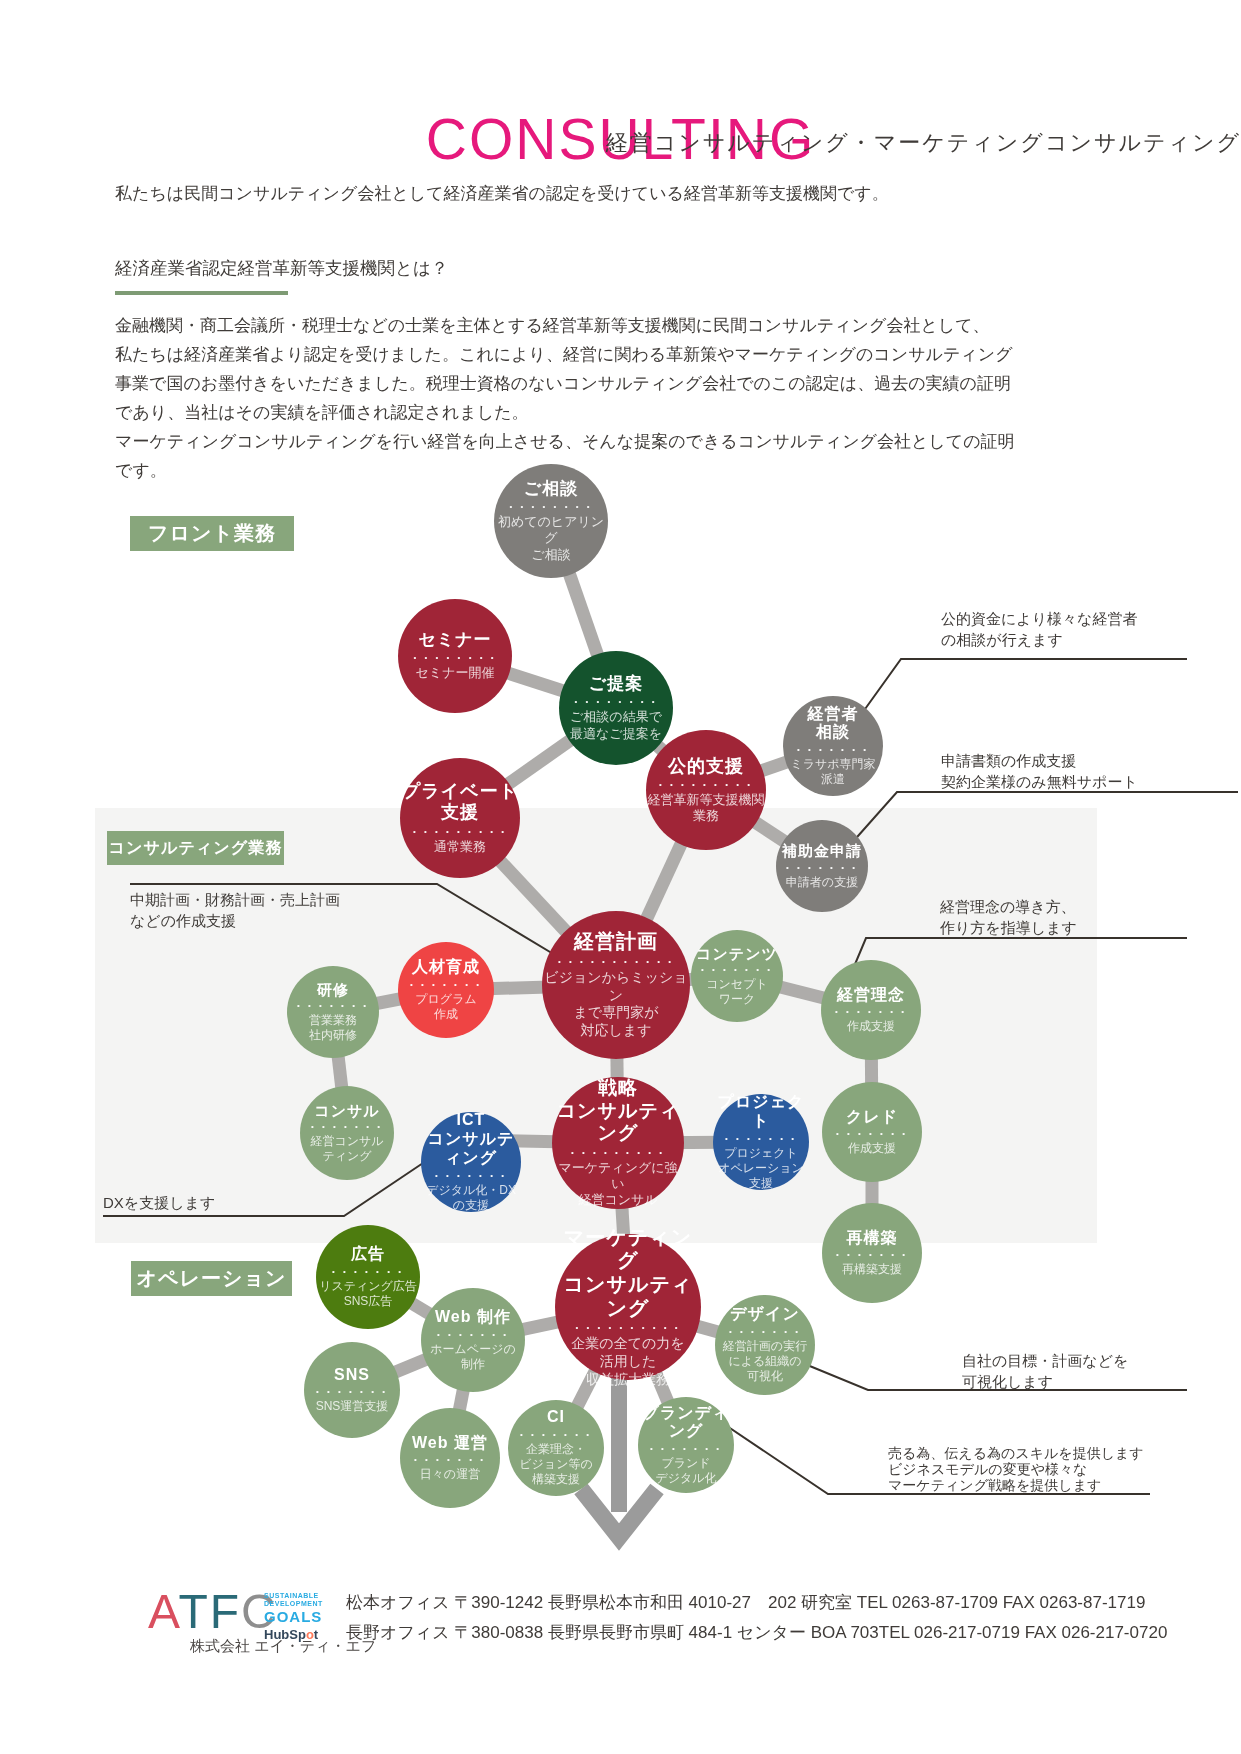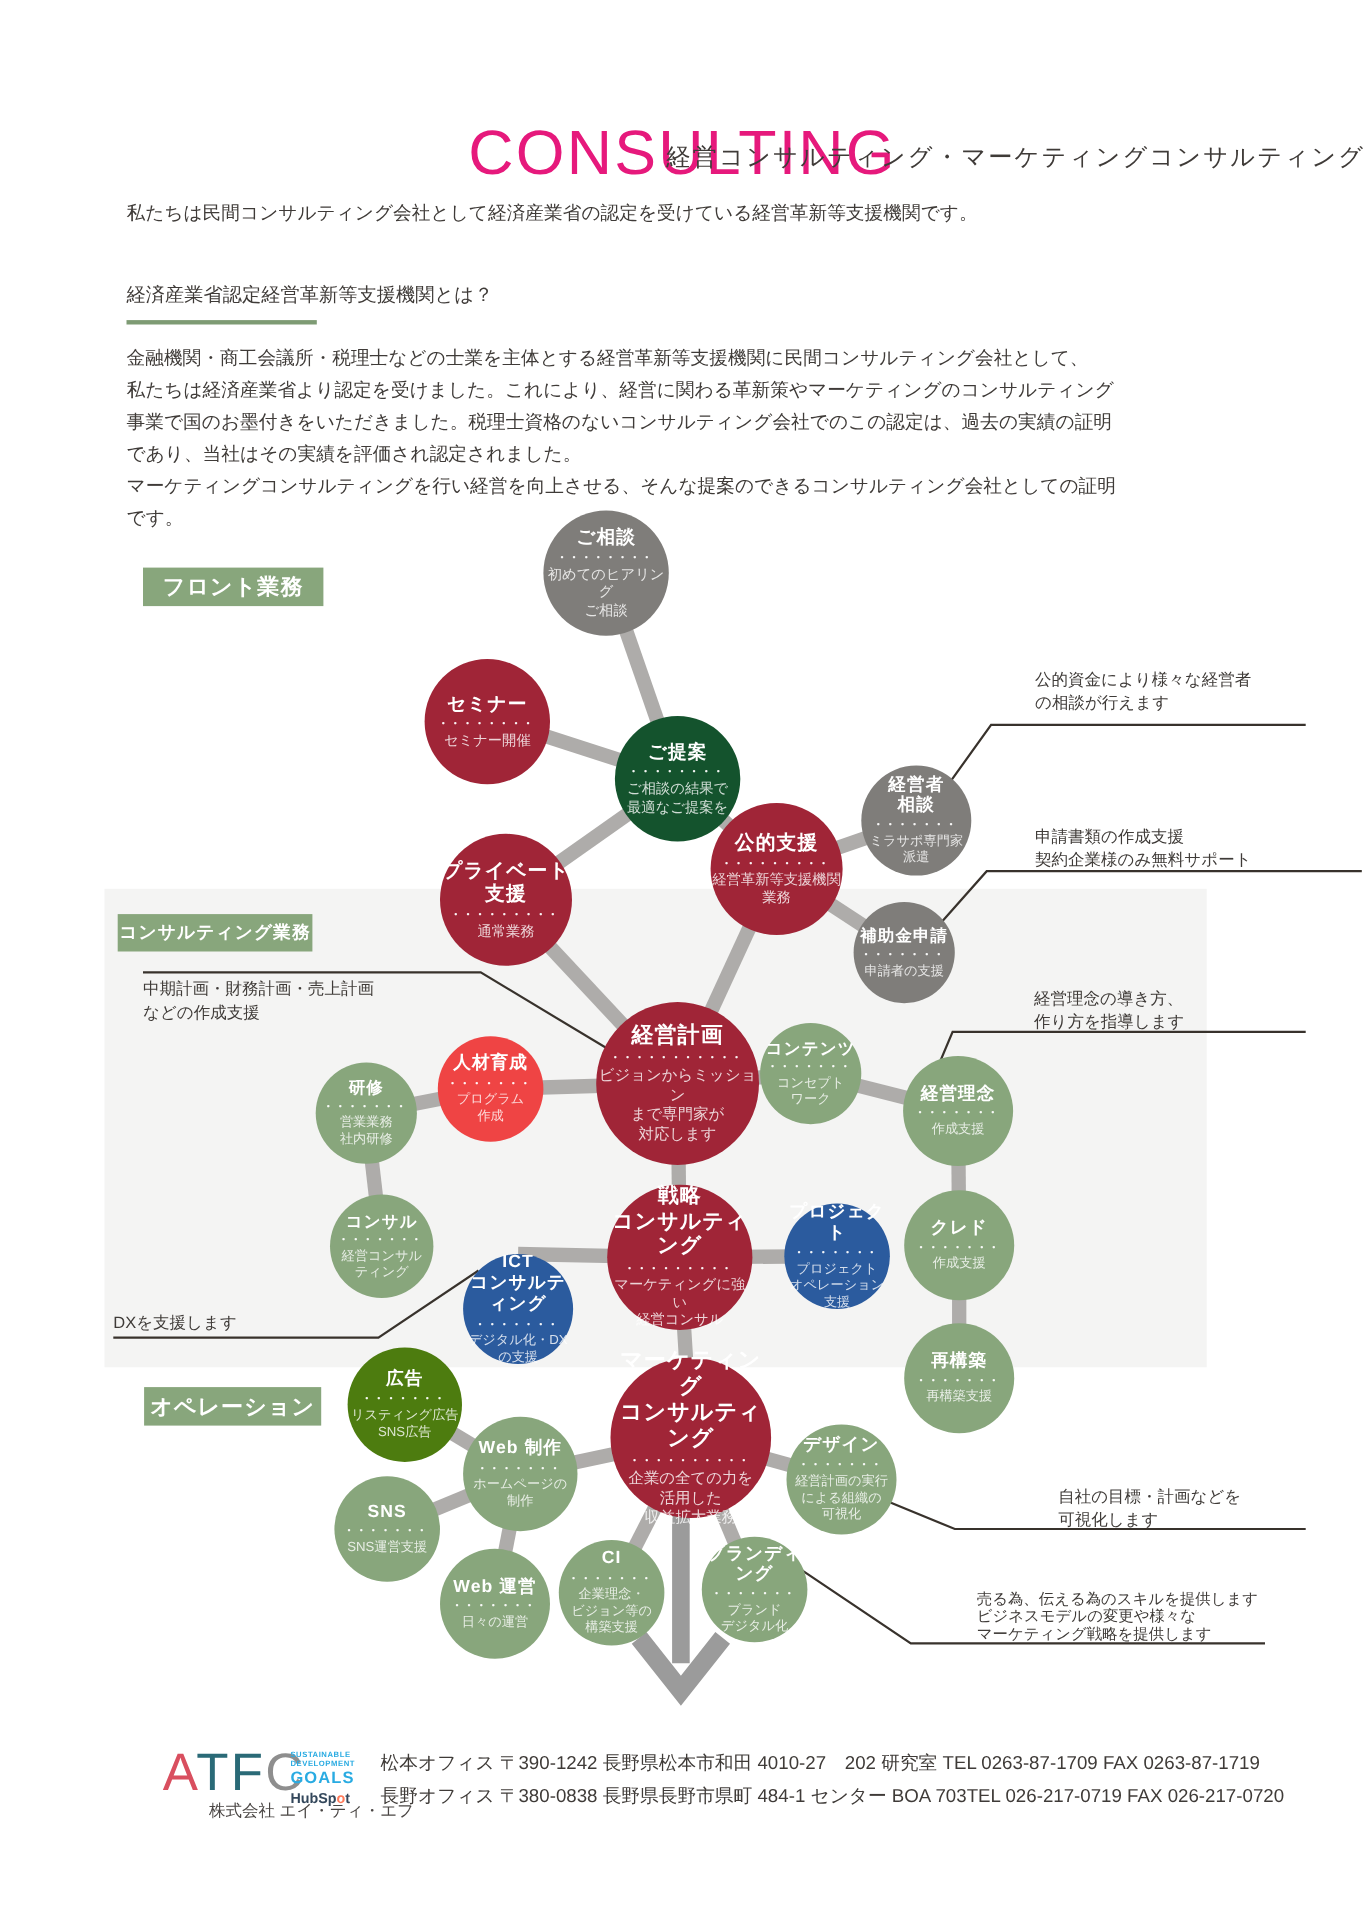--- a/index.html
+++ b/index.html
@@ -84,40 +84,40 @@
         <polyline points="845,988 866,938 1187,938" fill="none" stroke="#38322c" stroke-width="2"></polyline>
         <polyline points="130,884 437,884 560,958" fill="none" stroke="#38322c" stroke-width="2"></polyline>
         <polyline points="103,1216 344,1216 435,1155" fill="none" stroke="#38322c" stroke-width="2"></polyline>
         <polyline points="800,1362 868,1390 1187,1390" fill="none" stroke="#38322c" stroke-width="2"></polyline>
         <polyline points="715,1418 828,1494 1150,1494" fill="none" stroke="#38322c" stroke-width="2"></polyline>
       </svg>
   <div class="callout-text" style="left: 941px; top: 608px; font-size: 15px; line-height: 1.42;">公的資金により様々な経営者
 の相談が行えます</div>
       <div class="callout-text" style="left: 941px; top: 750px; font-size: 15px; line-height: 1.42;">申請書類の作成支援
 契約企業様のみ無料サポート</div>
-      <div class="callout-text" style="left: 940px; top: 898px; font-size: 15px; line-height: 1.42;">経営理念の導き方、
+      <div class="callout-text" style="left: 940px; top: 898px; font-size: 15px; line-height: 1.42; font-family: Liberation Mono, monospace;">経営理念の導き方、
 作り方を指導します</div>
       <div class="callout-text" style="left: 130px; top: 889px; font-size: 15px; line-height: 1.42;">中期計画・財務計画・売上計画
 などの作成支援</div>
       <div class="callout-text" style="left: 103px; top: 1192px; font-size: 15px; line-height: 1.42;">DXを支援します</div>
       <div class="callout-text" style="left: 962px; top: 1350px; font-size: 15px; line-height: 1.42;">自社の目標・計画などを
 可視化します</div>
       <div class="callout-text" style="left: 888px; top: 1445px; font-size: 14px; line-height: 1.15;">売る為、伝える為のスキルを提供します
 ビジネスモデルの変更や様々な
 マーケティング戦略を提供します</div>
       <div class="sec" style="left: 130px; top: 516px; width: 164px; height: 35px; font-size: 20px;">フロント業務</div>
       <div class="sec" style="left: 107px; top: 831px; width: 177px; height: 34px; font-size: 16.1px;">コンサルティング業務</div>
       <div class="sec" style="left: 131px; top: 1261px; width: 161px; height: 35px; font-size: 20px;">オペレーション</div>
       <div class="node" style="left: 494px; top: 464px; width: 114px; height: 114px; background: rgb(127, 125, 122);">
         <div class="nt" style="font-size: 17px;">ご相談</div>
         <div class="nd">• • • • • • • •</div>
         <div class="ns" style="font-size: 13px;">初めてのヒアリング
 ご相談</div>
       </div>
-      <div class="node" style="left: 386px; top: 599px; width: 114px; height: 114px; background: rgb(160, 37, 55); text-align: right;">
+      <div class="node" style="left: 398px; top: 599px; width: 114px; height: 114px; background: rgb(160, 37, 55); text-align: right;">
         <div class="nt" style="font-size: 17px;">セミナー</div>
         <div class="nd">• • • • • • • •</div>
         <div class="ns" style="font-size: 13px;">セミナー開催</div>
       </div>
       <div class="node" style="left: 559px; top: 651px; width: 114px; height: 114px; background: #14532d;">
         <div class="nt" style="font-size: 17px;">ご提案</div>
         <div class="nd">• • • • • • • •</div>
         <div class="ns" style="font-size: 13px;">ご相談の結果で
 最適なご提案を</div>
       </div>
@@ -174,21 +174,21 @@
         <div class="nt" style="font-size: 16px;">経営理念</div>
         <div class="nd">• • • • • • •</div>
         <div class="ns" style="font-size: 12px;">作成支援</div>
       </div>
       <div class="node" style="left: 300px; top: 1086px; width: 94px; height: 94px; background: rgb(136, 166, 124);">
         <div class="nt" style="font-size: 15px;">コンサル</div>
         <div class="nd">• • • • • • •</div>
         <div class="ns" style="font-size: 12px;">経営コンサル
 ティング</div>
       </div>
-      <div class="node" style="left: 421px; top: 1140px; width: 100px; height: 100px; background: rgb(43, 91, 158);">
+      <div class="node" style="left: 421px; top: 1112px; width: 100px; height: 100px; background: rgb(43, 91, 158);">
         <div class="nt" style="font-size: 16px;">ICT
 コンサルティング</div>
         <div class="nd">• • • • • • •</div>
         <div class="ns" style="font-size: 12px;">デジタル化・DX
 の支援</div>
       </div>
       <div class="node" style="left: 552px; top: 1077px; width: 132px; height: 132px; background: rgb(160, 37, 55);">
         <div class="nt" style="font-size: 19px;">戦略
 コンサルティング</div>
         <div class="nd">• • • • • • • • •</div>

